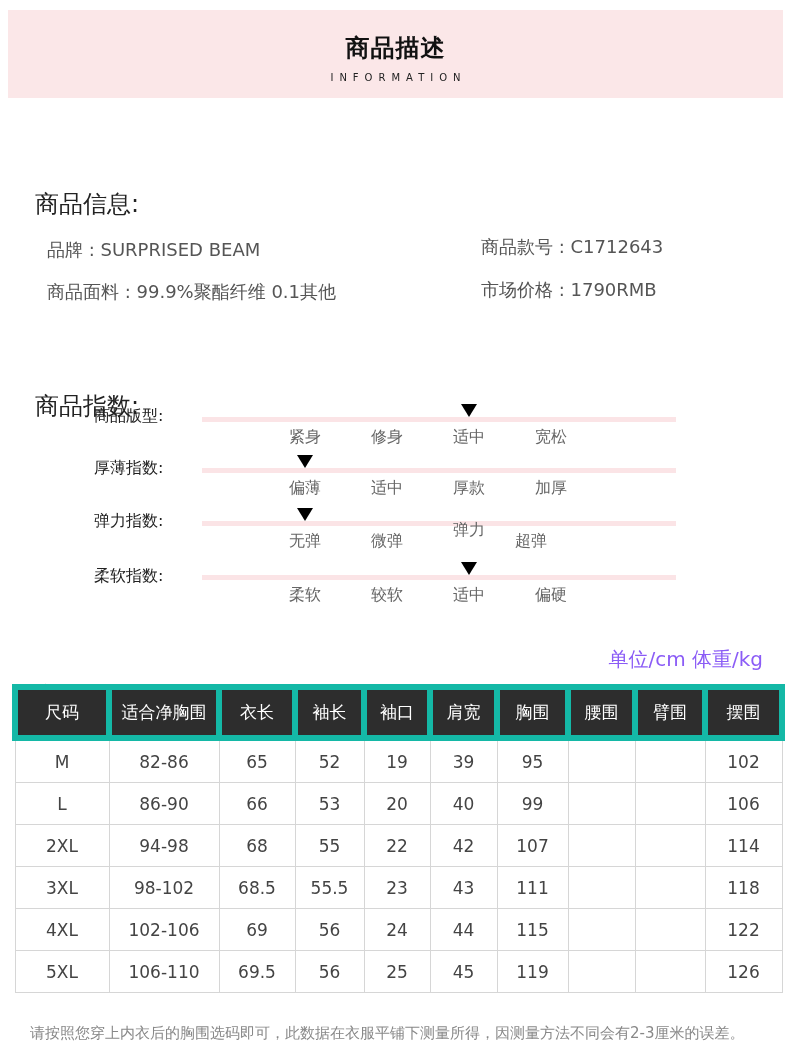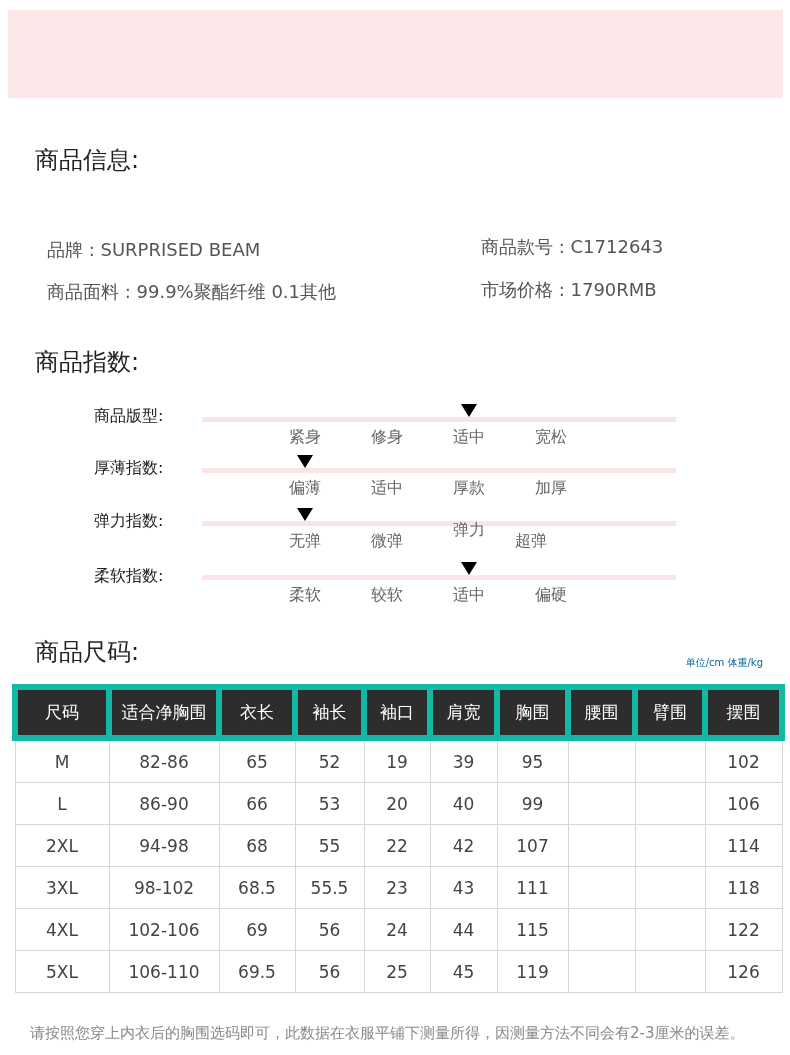--- a/index.html
+++ b/index.html
@@ -3,41 +3,43 @@
 <meta charset="utf-8">
 <style>
   html, body { margin: 0; padding: 0; background: #ffffff; }
   body { width: 790px; height: 1055px; position: relative; overflow: hidden;
          font-family: "DejaVu Sans", "Liberation Sans", sans-serif; color: #333; }
   .banner { position: absolute; left: 8px; top: 10px; width: 775px; height: 88px; background: #fbe7e8; }
   .banner-title { position: absolute; left: 0; right: 0; top: 22px; text-align: center;
                   font-size: 24px; font-weight: bold; color: #111; letter-spacing: 1px; }
   .banner-sub { position: absolute; left: 0; right: 0; top: 62px; text-align: center;
                 font-size: 10px; letter-spacing: 6px; color: #222; padding-left: 6px; }
-  .section-title { position: absolute; left: 35px; font-size: 24px; color: #222; }
+  .section-title { position: absolute; left: 35px; font-size: 24px; color: #222; margin-top: 44px; }
   .info-item { position: absolute; font-size: 18px; color: #555; white-space: nowrap; margin-top: 28px; }
   .idx-label { position: absolute; left: 94px; font-size: 16px; color: #222; }
   .idx-bar { position: absolute; left: 202px; width: 474px; height: 5px; background: #fbe4e6; }
   .idx-opt { position: absolute; font-size: 16px; color: #666; width: 60px; text-align: center; }
   .idx-marker { position: absolute; width: 0; height: 0;
                 border-left: 8px solid transparent; border-right: 8px solid transparent;
                 border-top: 13px solid #000; }
-  .unit-note { position: absolute; right: 27px; top: 646px; font-size: 10px; color: #0369a1; margin-top: 10px; }
+  .unit-note { position: absolute; right: 27px; top: 646px; font-size: 20px; color: #8b5cf6; }
   table.size { position: absolute; left: 12px; top: 684px; width: 767px; border-collapse: collapse;
                table-layout: fixed; border: 1px solid #aaa; }
   table.size th { background: #2d2d2d; color: #fff; font-weight: normal; font-size: 17px;
                   height: 43px; border: 6px solid #14b8a6; }
   table.size td { height: 39px; text-align: center; font-size: 17px; color: #444;
                   border: 1px solid #d6d6d6; }
   .footnote { position: absolute; left: 30px; top: 1024px; font-size: 15px; color: #888; white-space: nowrap; }
 </style>
 </head>
 <body>
 
 <div class="banner">
+  <div class="banner-title">商品描述</div>
+  <div class="banner-sub">INFORMATION</div>
 </div>
 
 <div class="section-title" style="top:144px;">商品信息:</div>
 <div class="info-item" style="left:47px; top:210px;">品牌 : SURPRISED BEAM</div>
 <div class="info-item" style="left:481px; top:207px;">商品款号 : C1712643</div>
 <div class="info-item" style="left:47px; top:252px;">商品面料 : 99.9%聚酯纤维 0.1其他</div>
 <div class="info-item" style="left:481px; top:250px;">市场价格 : 1790RMB</div>
 
 <div class="section-title" style="top:346px;">商品指数:</div>
 

